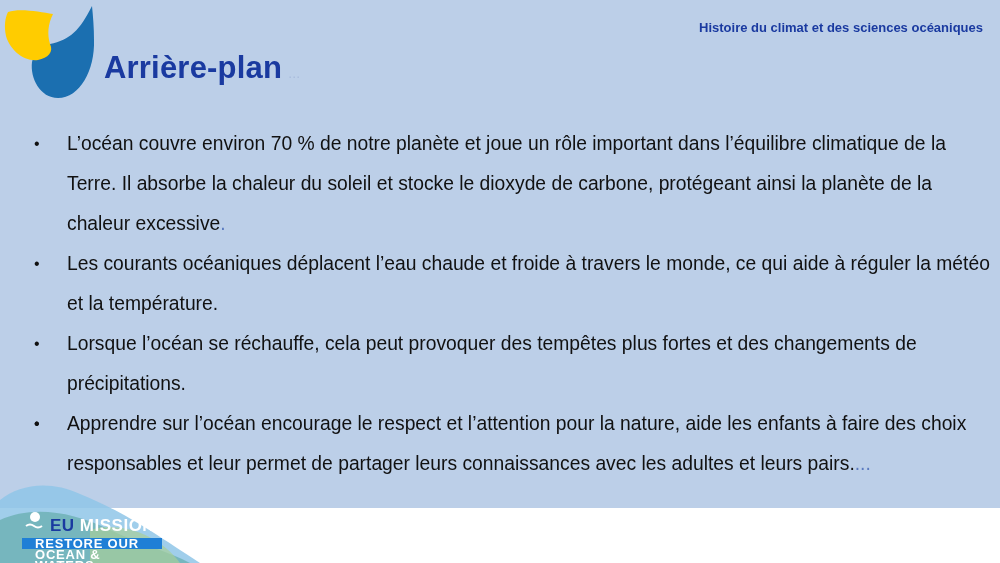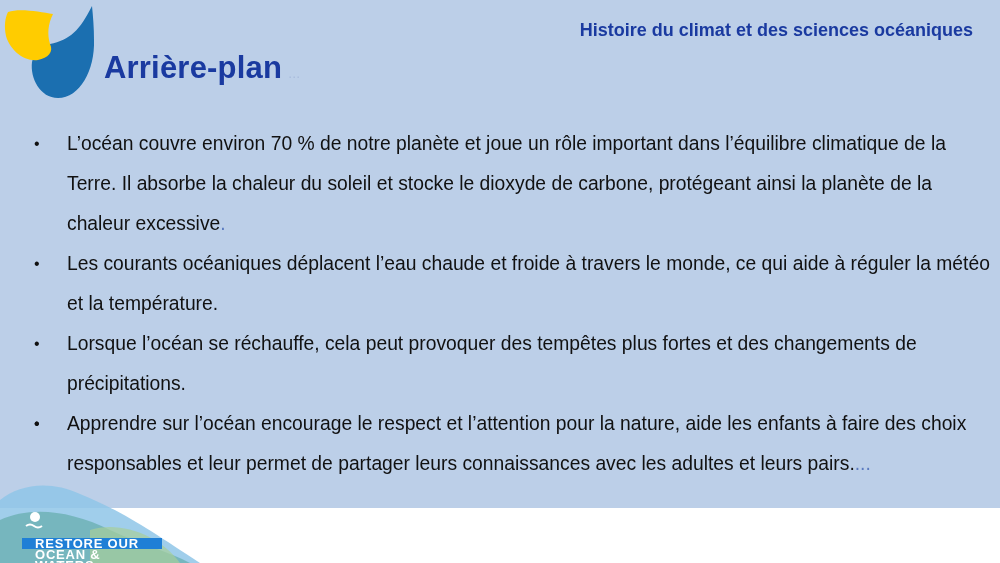--- a/index.html
+++ b/index.html
@@ -2,21 +2,21 @@
 <html><head>
 <meta charset="utf-8">
 <style>
   html,body{margin:0;padding:0;}
   body{width:1000px;height:563px;position:relative;overflow:hidden;background:#bccfe8;font-family:"Liberation Sans",sans-serif;}
   .slide{position:absolute;left:0;top:0;width:1000px;height:563px;background:#bccfe8;}
   .footer-band{position:absolute;left:0;top:508px;width:1000px;height:55px;background:#ffffff;}
   .logo{position:absolute;left:0;top:0;width:100px;height:100px;}
   .title{position:absolute;left:104px;top:50px;font-size:31px;font-weight:bold;color:#1a3aa0;letter-spacing:0.2px;}
   .title-dots{color:#a8bcdc;font-size:14px;font-weight:normal;margin-left:6px;}
-  .subtitle{position:absolute;right:27px;top:20px;font-size:18px;font-weight:bold;color:#1a3aa0;}
+  .subtitle{position:absolute;right:17px;top:20px;font-size:13px;font-weight:bold;color:#1a3aa0;}
   ul.bullets{position:absolute;left:30px;top:124px;width:965px;margin:0;padding:0;list-style:none;font-size:19.3px;line-height:40px;color:#111;}
   ul.bullets li{position:relative;padding-left:37px;}
   ul.bullets li .dot{position:absolute;left:4px;top:0;font-size:16px;}
   .trail{color:#5a7abf;}
   .eu-missions{position:absolute;left:0;top:480px;width:200px;height:83px;}
   .eu-text{position:absolute;left:50px;top:516px;font-size:17px;font-weight:bold;color:#1a3aa0;letter-spacing:0.5px;}
   .eu-text .w{color:#ffffff;}
   .eu-strip{position:absolute;left:22px;top:538px;width:140px;height:11px;background:#1f7fd6;color:#fff;font-size:13px;font-weight:bold;line-height:11px;padding-left:13px;letter-spacing:0.8px;box-sizing:border-box;}
   .partner{position:absolute;top:520px;height:34px;display:flex;align-items:center;}
   .probleu{left:614px;}
@@ -54,20 +54,21 @@
 
   <div class="footer-band"></div>
 
   <svg class="eu-missions" viewBox="0 0 200 83">
     <path d="M0 20 C20 4 50 0 80 14 C120 30 150 50 200 83 L0 83 Z" fill="#8fc6e8" opacity="0.85"></path>
     <path d="M0 40 C30 26 70 30 110 50 C140 64 170 72 190 83 L0 83 Z" fill="#5aa6a0" opacity="0.6"></path>
     <path d="M90 50 C120 40 160 55 180 83 L90 83 Z" fill="#a6cf9a" opacity="0.7"></path>
     <circle cx="35" cy="37" r="5" fill="#ffffff"></circle>
     <path d="M26 46 q4 -3 8 0 t8 0" stroke="#ffffff" stroke-width="2" fill="none"></path>
   </svg>
+  <div class="eu-text"><span>EU</span> <span class="w">MISSIONS</span></div>
   <div class="eu-strip">RESTORE OUR OCEAN &amp; WATERS</div>
 
   <div class="partner probleu">
     <svg width="30" height="30" viewBox="0 0 30 30">
       <circle cx="17" cy="16" r="12" fill="#1d6fb8"></circle>
       <path d="M10 20 C14 10 22 12 24 8" stroke="#ffffff" stroke-width="3" fill="none"></path>
       <circle cx="18" cy="12" r="2.5" fill="#ffffff"></circle>
       <circle cx="4" cy="8" r="1.5" fill="#f5c400"></circle>
         <circle cx="2" cy="15" r="1.2" fill="#f5c400"></circle>
         <circle cx="4" cy="22" r="1.2" fill="#f5c400"></circle>

